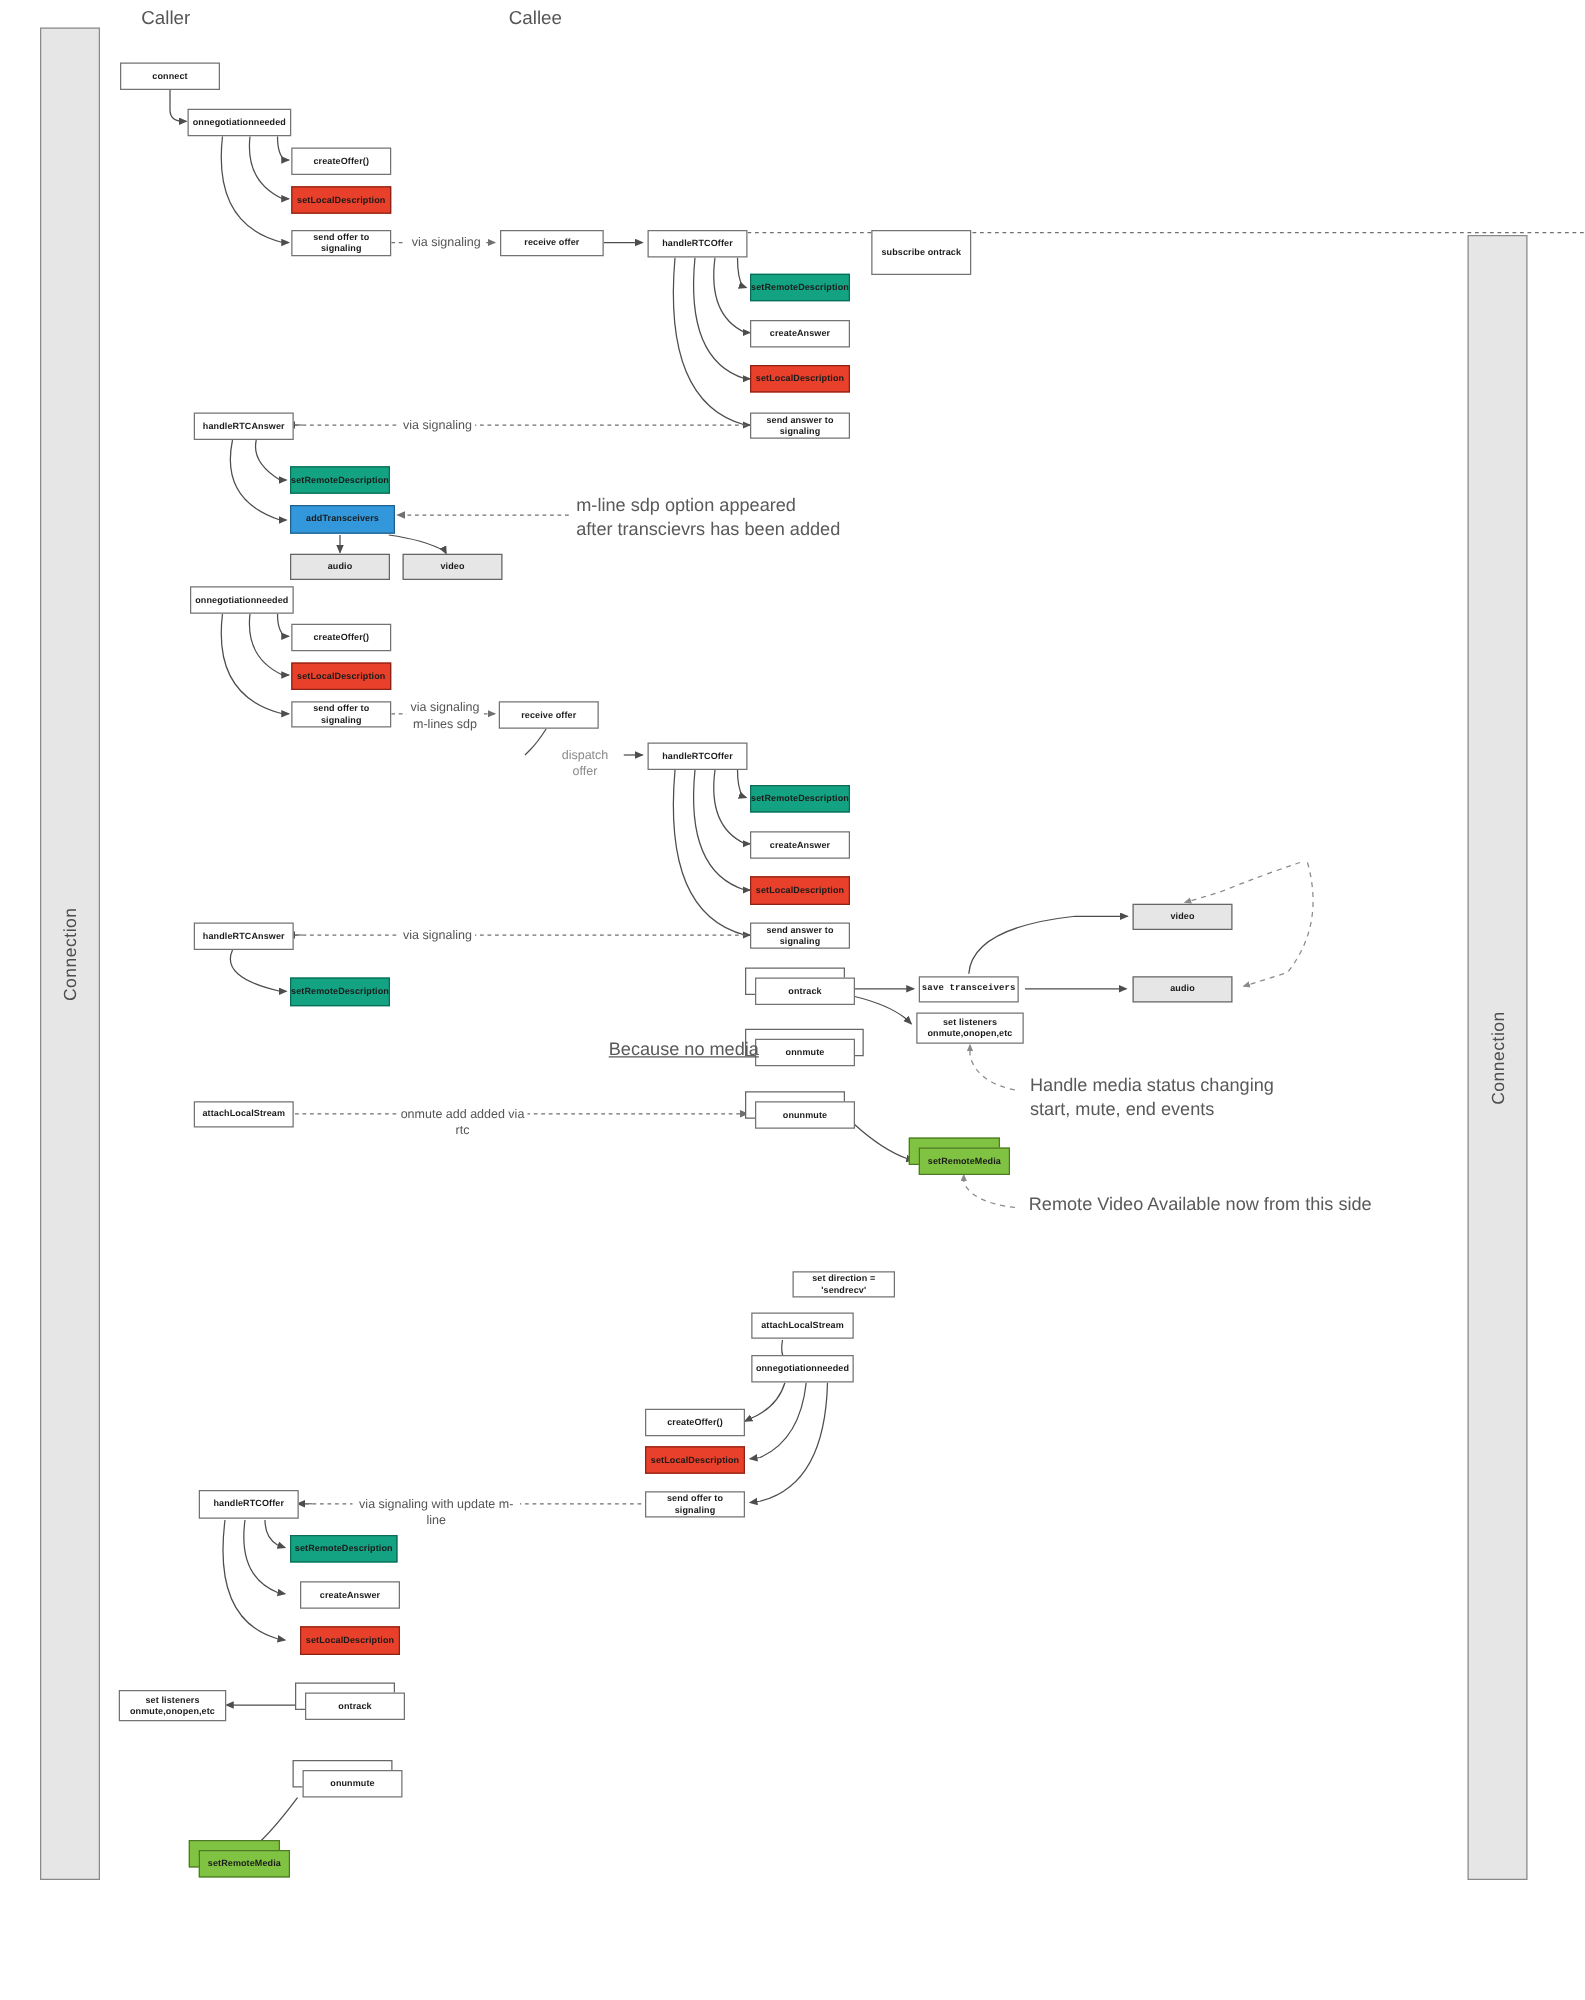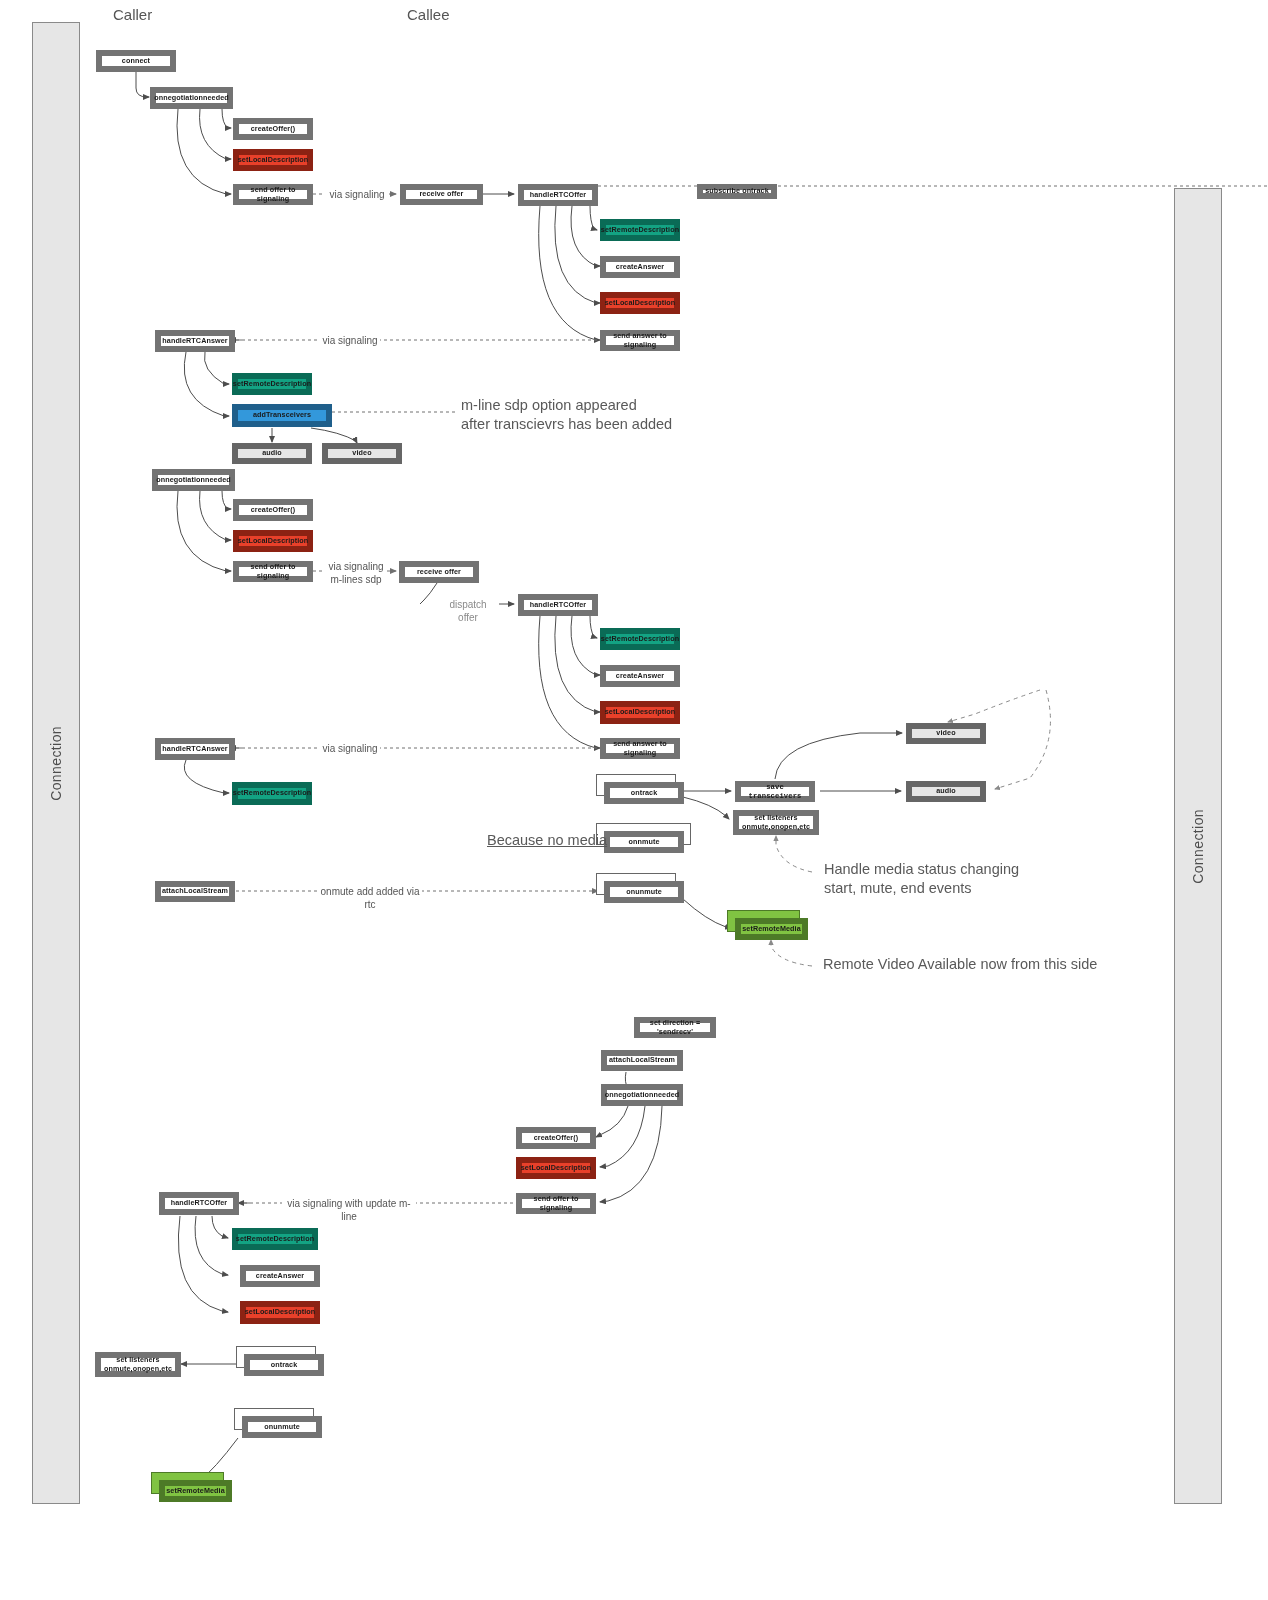--- a/index.html
+++ b/index.html
@@ -15,21 +15,21 @@
     writing-mode:vertical-rl;transform:rotate(180deg);
     font-size:14px;color:#4d4d4d;letter-spacing:.4px;
   }
 
   
   .actor{position:absolute;font-size:15px;color:#555;}
 
   
   .node{
     position:absolute;box-sizing:border-box;
-    border:6px solid #737373;background:#ffffff;
+    border:1px solid #737373;background:#ffffff;
     display:flex;align-items:center;justify-content:center;
     text-align:center;line-height:1.12;
     font-size:7.2px;font-weight:bold;color:#1a1a1a;
     letter-spacing:.1px;
   }
   .node.gray{background:#e6e6e6;border-color:#666;}
   .node.red{background:#e8402a;border-color:#8c2213;color:#1a1a1a;}
   .node.teal{background:#13a383;border-color:#0a6b56;color:#1a1a1a;}
   .node.blue{background:#3398db;border-color:#1f5f8b;color:#1a1a1a;}
   .node.green{background:#80c342;border-color:#4d7a27;color:#1a1a1a;}
@@ -182,35 +182,35 @@
   <div class="node" style="left:233px;top:118px;width:80px;height:22px;">createOffer()</div>
 
   <div class="node red" style="left:233px;top:149px;width:80px;height:22px;">setLocalDescription</div>
 
   <div class="node" style="left:233px;top:184px;width:80px;height:21px;">send offer to signaling</div>
 
   <div class="node" style="left:400px;top:184px;width:83px;height:21px;">receive offer</div>
 
   <div class="node" style="left:518px;top:184px;width:80px;height:22px;">handleRTCOffer</div>
 
-  <div class="node" style="left:697px;top:184px;width:80px;height:15px;">subscribe ontrack</div>
+  <div class="node" style="left:697px;top:184px;width:80px;height:36px;">subscribe ontrack</div>
 
   <div class="node teal" style="left:600px;top:219px;width:80px;height:22px;">setRemoteDescription</div>
 
   <div class="node" style="left:600px;top:256px;width:80px;height:22px;">createAnswer</div>
 
   <div class="node red" style="left:600px;top:292px;width:80px;height:22px;">setLocalDescription</div>
 
   <div class="node" style="left:600px;top:330px;width:80px;height:21px;">send answer to signaling</div>
 
   <div class="node" style="left:155px;top:330px;width:80px;height:22px;">handleRTCAnswer</div>
 
   <div class="node teal" style="left:232px;top:373px;width:80px;height:22px;">setRemoteDescription</div>
 
-  <div class="node blue" style="left:232px;top:404px;width:100px;height:23px;">addTransceivers</div>
+  <div class="node blue" style="left:232px;top:404px;width:84px;height:23px;">addTransceivers</div>
 
   <div class="node gray" style="left:232px;top:443px;width:80px;height:21px;">audio</div>
 
   <div class="node gray" style="left:322px;top:443px;width:80px;height:21px;">video</div>
 
   <div class="node" style="left:152px;top:469px;width:83px;height:22px;">onnegotiationneeded</div>
 
   <div class="node" style="left:233px;top:499px;width:80px;height:22px;">createOffer()</div>
 
   <div class="node red" style="left:233px;top:530px;width:80px;height:22px;">setLocalDescription</div>

